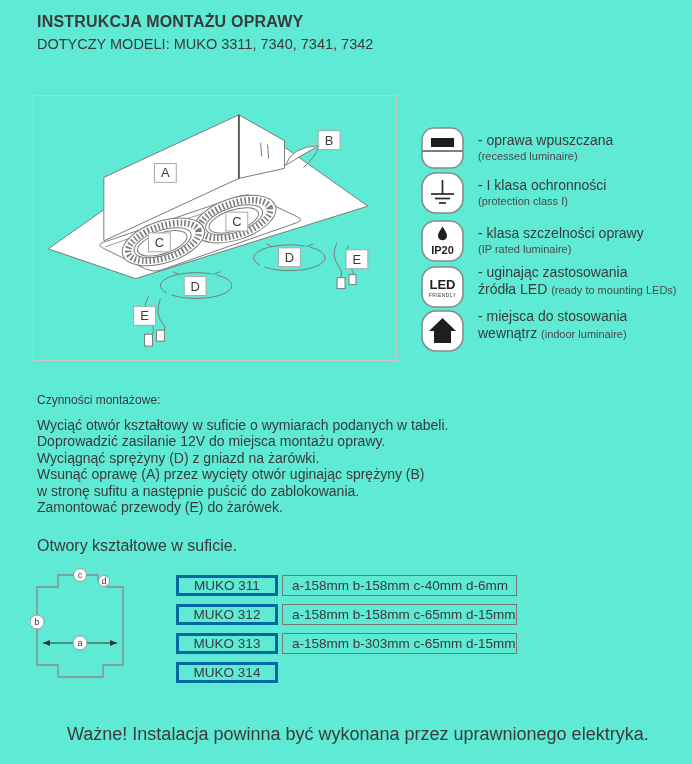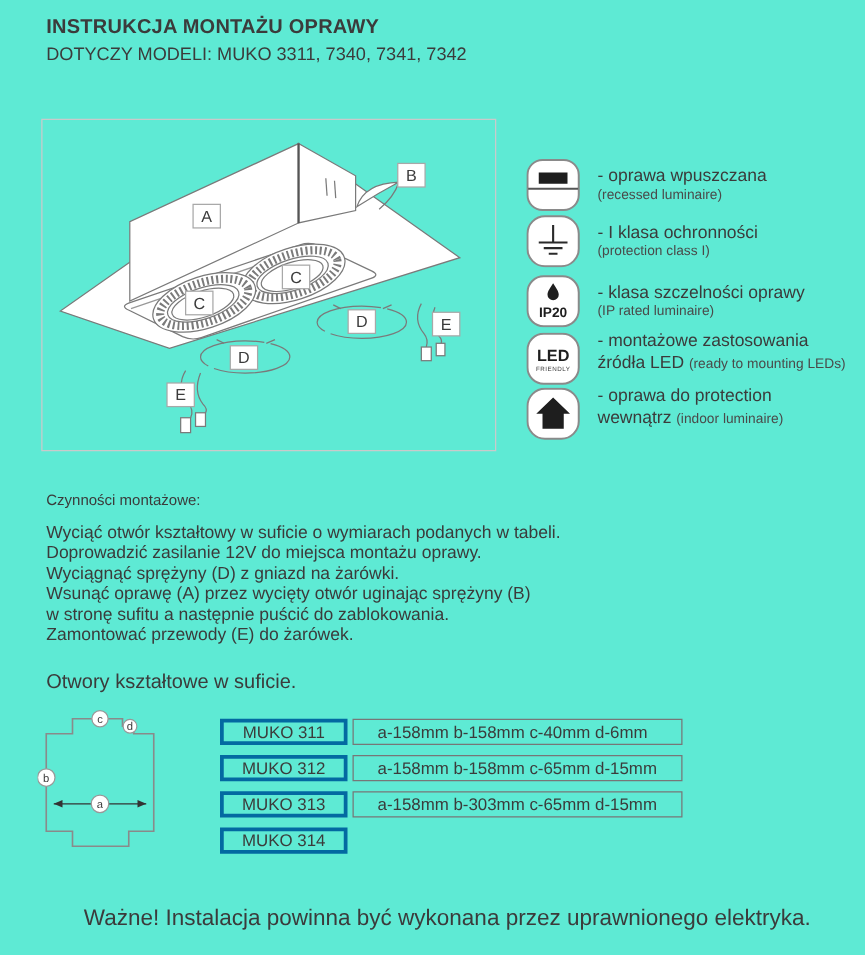--- a/index.html
+++ b/index.html
@@ -24,21 +24,21 @@
   .feat-sub { font-size:11px; line-height:14px; color:#4a4a4a; white-space:nowrap; }
   .feat-sub-inline { font-size:11px; color:#4a4a4a; }
 
   .steps-heading { left:37px; top:393px; font-size:12px; }
   .steps { left:37px; top:417px; font-size:14px; line-height:16.4px; }
   .holes-heading { left:37px; top:537px; font-size:16px;text-align:right; }
 
   .spec-table { left:176px; top:575px; display:flex; flex-direction:column; gap:8px; }
   .spec-row { display:flex; gap:4px; height:21px; font-size:13.5px; }
   .cell-model { width:102px; border:3px solid #0369a1; display:flex; align-items:center; justify-content:center; }
-  .cell-dims { width:264px; border:1px solid #777; display:flex; align-items:center; padding-left:19px; white-space:nowrap; }
+  .cell-dims { width:235px; border:1px solid #777; display:flex; align-items:center; padding-left:9px; white-space:nowrap; }
 
   .footer { left:67px; top:724px; font-size:18px; }
 </style>
 </head>
 <body>
 
 <div class="page">
 
   <div class="abs title">INSTRUKCJA MONTAŻU OPRAWY</div>
   <div class="abs subtitle">DOTYCZY MODELI: MUKO 3311, 7340, 7341, 7342</div>
@@ -162,35 +162,35 @@
     </div>
   </div>
 
   <div class="feat-row" style="top:266px">
     <svg class="feat-icon" width="43" height="42" viewBox="0 0 43 42">
       <rect x="1" y="1" width="41" height="40" rx="13" fill="#fff" stroke="#8a8a8a" stroke-width="1.6"></rect>
       <text x="21.5" y="23" font-size="13" font-weight="bold" text-anchor="middle" fill="#1e1e1e">LED</text>
       <text x="21.5" y="30.5" font-size="5" text-anchor="middle" fill="#3a3a3a" letter-spacing="0.4">FRIENDLY</text>
     </svg>
     <div class="feat-text-b">
-      <div class="feat-main">- montażowe zastosowania</div>
+      <div class="feat-main">- uginając zastosowania</div>
       <div class="feat-main">
         <span>źródła LED</span>
         <span class="feat-sub-inline">(ready to mounting LEDs)</span>
       </div>
     </div>
   </div>
 
   <div class="feat-row" style="top:310px">
     <svg class="feat-icon" width="43" height="42" viewBox="0 0 43 42">
       <rect x="1" y="1" width="41" height="40" rx="14" fill="#fff" stroke="#8a8a8a" stroke-width="1.6"></rect>
       <path d="M21.5,8 L35,21 L30,21 L30,33 L13,33 L13,21 L8,21 Z" fill="#1e1e1e"></path>
     </svg>
     <div class="feat-text-b">
-      <div class="feat-main">- oprawa do protection</div>
+      <div class="feat-main">- miejsca do stosowania</div>
       <div class="feat-main">
         <span>wewnątrz</span>
         <span class="feat-sub-inline">(indoor luminaire)</span>
       </div>
     </div>
   </div>
 
   <div class="abs steps-heading">Czynności montażowe:</div>
   <div class="abs steps">
     <div>Wyciąć otwór kształtowy w suficie o wymiarach podanych w tabeli.</div>

